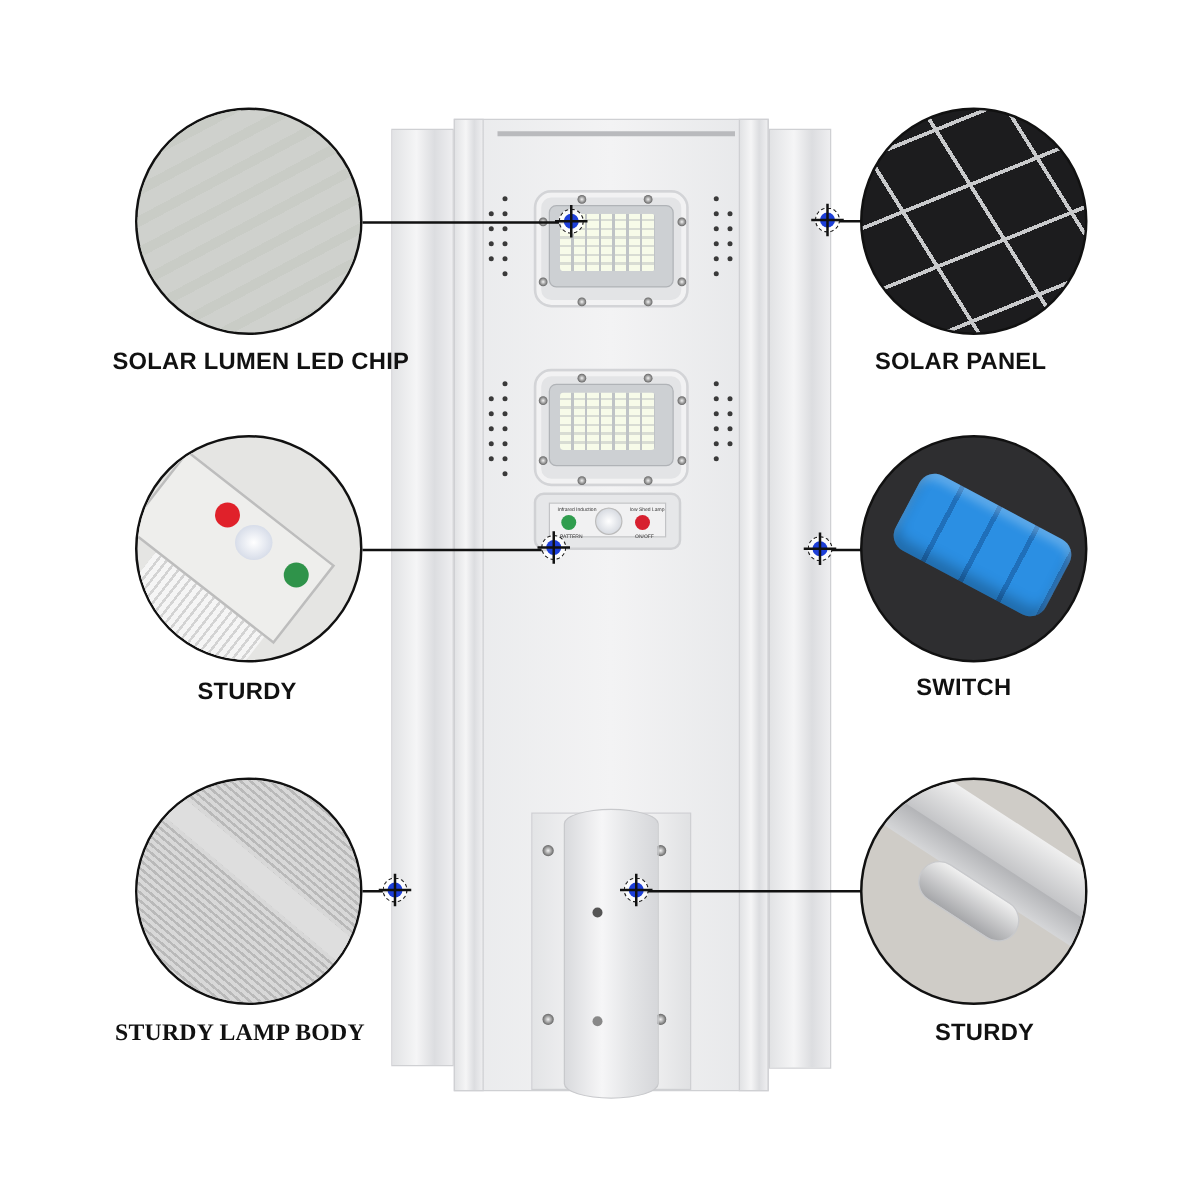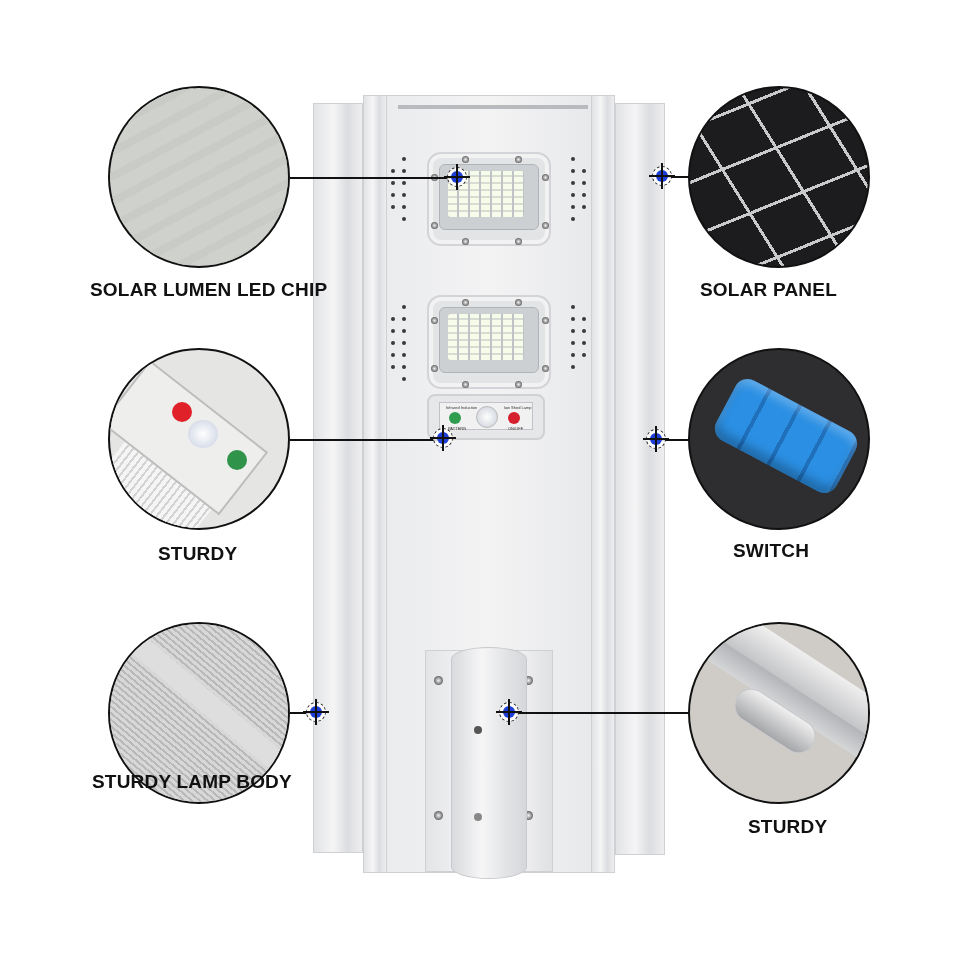--- a/index.html
+++ b/index.html
@@ -253,21 +253,21 @@
   <div class="stripes"></div>
   <div class="band"></div>
 </div>
 <div class="hline" style="left:290px;top:712px;width:26px;"></div>
 <div class="marker" style="left:316px;top:712px;">
     <div class="ring"></div>
     <div class="dot"></div>
     <div class="ch"></div>
     <div class="cv"></div>
   </div>
-<div class="callout-label" style="left:92px;top:771px;">STURDY LAMP BODY</div>
+<div class="callout-label" style="left:92px;top:816px;font-family:Liberation Serif, serif;">STURDY LAMP BODY</div>
 
 <div class="circle c-fixed" style="left:688px;top:622px;">
   <div class="rail1"></div>
   <div class="rail2"></div>
   <div class="tube"></div>
 </div>
 <div class="hline" style="left:510px;top:712px;width:179px;"></div>
 <div class="marker" style="left:509px;top:712px;">
     <div class="ring"></div>
     <div class="dot"></div>

